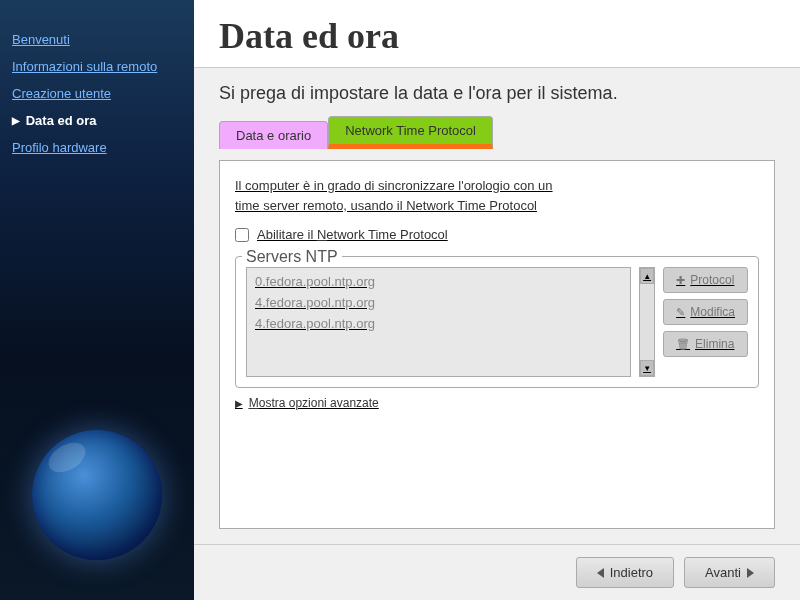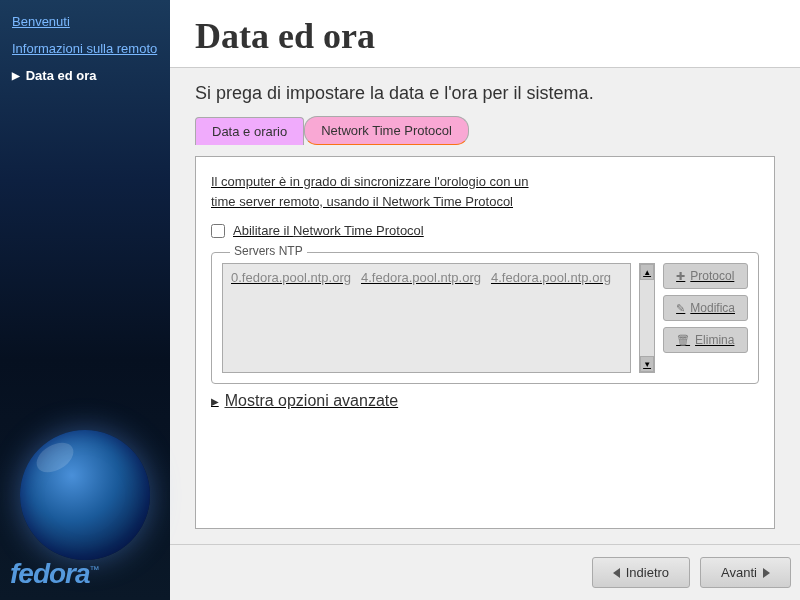--- a/index.html
+++ b/index.html
@@ -7,28 +7,28 @@
       width: 800px;
       height: 600px;
       overflow: hidden;
       font-family: sans-serif;
       display: flex;
       background: #fff;
     }
 
     
     .sidebar {
-      width: 170px;
+      width: 194px;
       height: 600px;
       background: linear-gradient(180deg, #1a3a5c 0%, #0d2040 30%, #061020 60%, #0a1828 100%);
       position: relative;
       flex-shrink: 0;
       display: flex;
       flex-direction: column;
-      padding-top: 8px;
+      padding-top: 26px;
     }
     .sidebar-globe {
       position: absolute;
       bottom: 40px;
       left: 50%;
       transform: translateX(-50%);
       width: 130px;
       height: 130px;
       border-radius: 50%;
       background: radial-gradient(circle at 40% 35%, #4a90d9 0%, #1a5a9a 40%, #0a2a5a 70%, #050f20 100%);
@@ -138,26 +138,25 @@
       padding: 6px 16px;
       border: 1px solid #aaa;
       font-size: 13px;
       cursor: pointer;
       background: #f0abfc;
       color: #333;
       border-bottom: none;
       border-radius: 4px 4px 0 0;
     }
     .tab.active {
-      background: #f9a8d4;
-      border-bottom: 1px solid #f97316;
+      background: #84cc16;
+      border-bottom: 5px solid #f97316;
       font-weight: normal;
       z-index: 2;
       position: relative;
-      border-radius: 13px;
     }
     .tab-content {
       background: #fff;
       border: 1px solid #aaa;
       padding: 15px;
       flex: 1;
       margin-top: -1px;
       text-decoration: underline;
     }
 
@@ -190,40 +189,40 @@
       border-radius: 4px;
       padding: 10px 10px 10px 10px;
       position: relative;
       display: flex;
       gap: 8px;
       align-items: flex-start;
     }
     .servers-legend {
       position: absolute;
       top: -9px;
-      left: 18px;
+      left: 6px;
       background: #fff;
       padding: 0 4px;
-      font-size: 12px;
+      font-size: 16px;
       color: #555;
     }
 
     .servers-list-container {
       flex: 1;
       position: relative;
     }
     .servers-list {
       width: 100%;
       height: 110px;
       border: 1px solid #aaa;
       background: #e8e8e8;
       overflow: hidden;
       padding: 4px;
       display: flex;
-      flex-direction: row;
+      flex-direction: column;
       gap: 2px;
     }
     .server-item {
       font-size: 13px;
       color: #888;
       padding: 2px 4px;
     }
 
     .scrollbar {
       width: 16px;
@@ -278,28 +277,28 @@
       align-items: center;
       gap: 6px;
       margin-top: 8px;
       cursor: pointer;
     }
     .advanced-arrow {
       font-size: 10px;
       color: #333;
     }
     .advanced-label {
-      font-size: 16px;
+      font-size: 12px;
       color: #333;
     }
     .advanced-label u { text-decoration: underline; }
 
     
     .footer {
-      padding: 12px 9px;
+      padding: 12px 25px;
       display: flex;
       justify-content: flex-end;
       gap: 10px;
       background: #f0f0f0;
       border-top: 1px solid #ccc;
     }
     .footer-btn {
       padding: 7px 20px;
       font-size: 13px;
       background: linear-gradient(180deg, #e8e8e8 0%, #d0d0d0 100%);
@@ -331,28 +330,31 @@
 </head>
 <body>
 
 <div class="sidebar">
   <div class="nav-item link-style">
     <a>Benvenuti</a>
   </div>
   <div class="nav-item link-style">
     <a>Informazioni sulla remoto</a>
   </div>
+  <div class="nav-item link-style">
+    <a>Creazione utente</a>
+  </div>
   <div class="nav-item active">
     <span>Data ed ora</span>
   </div>
+  <div class="nav-item link-style">
+    <a>Profilo hardware</a>
+  </div>
 
   <div class="sidebar-globe"></div>
-  <div class="fedora-logo">
-    <span>fedora</span><span class="fedora-tm">™</span>
-  </div>
 </div>
 
 <div class="main">
   <div class="header">
     <div class="page-title">Data ed ora</div>
   </div>
 
   <div class="content">
     <p class="description">Si prega di impostare la data e l'ora per il sistema.</p>
 

